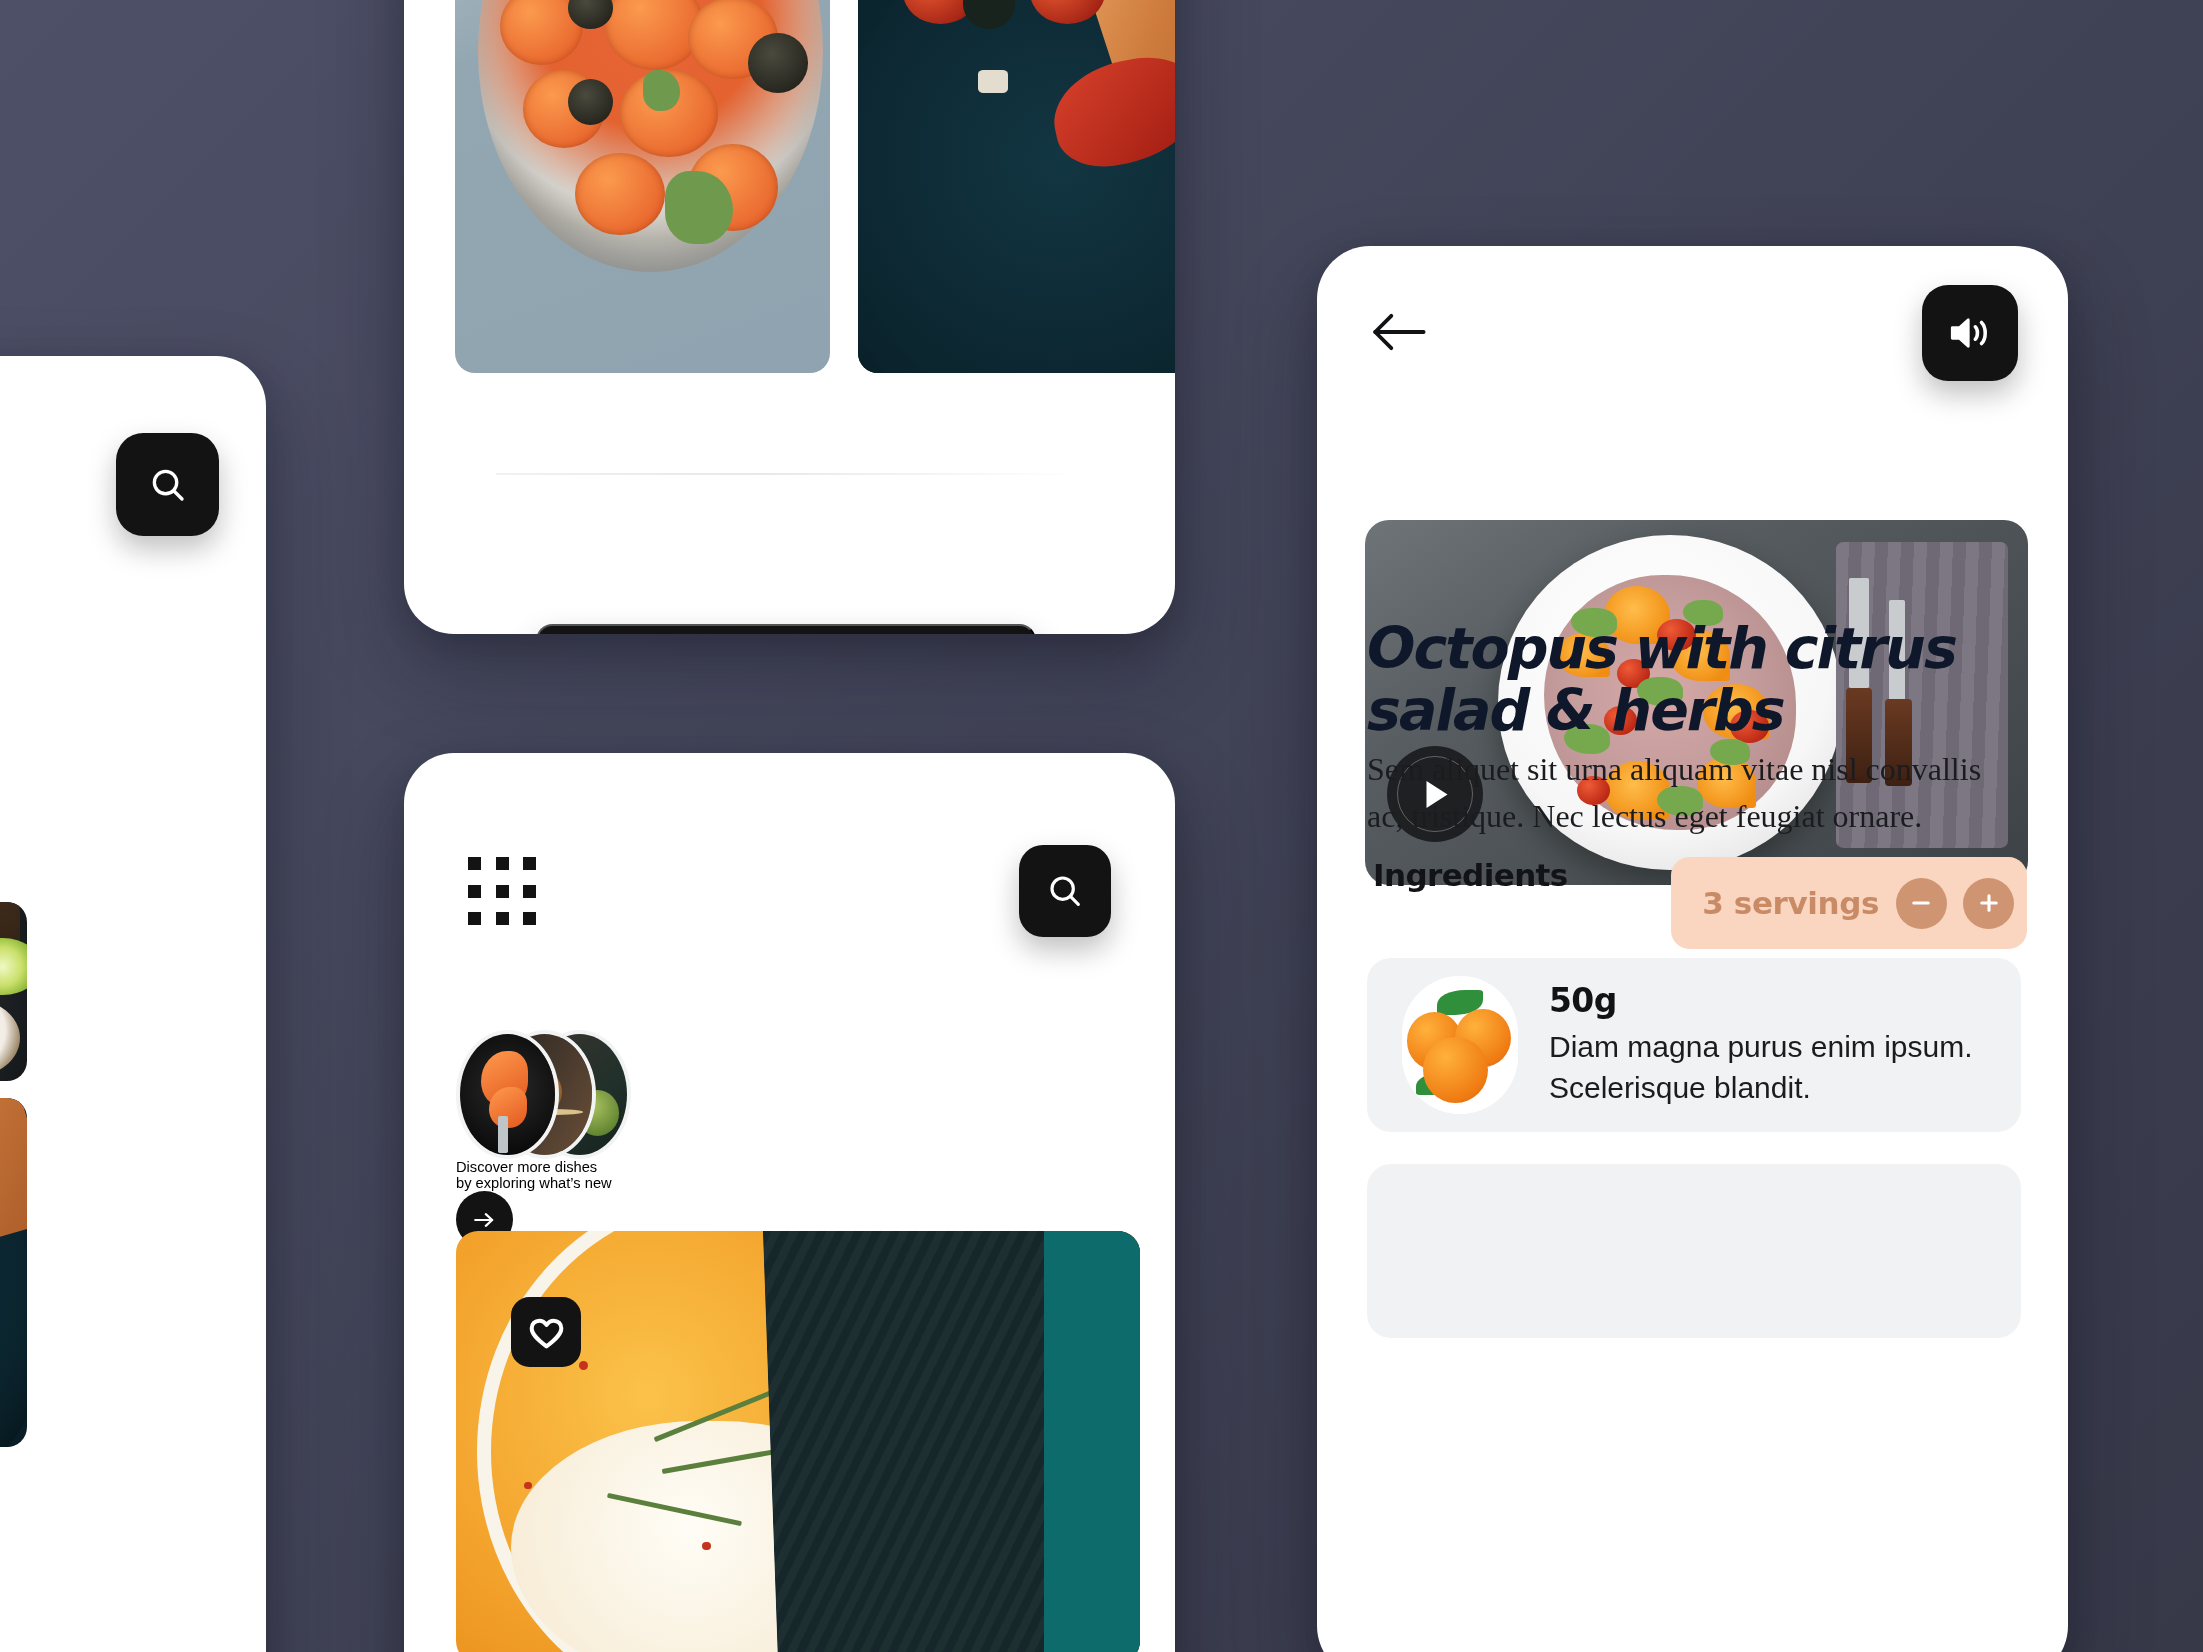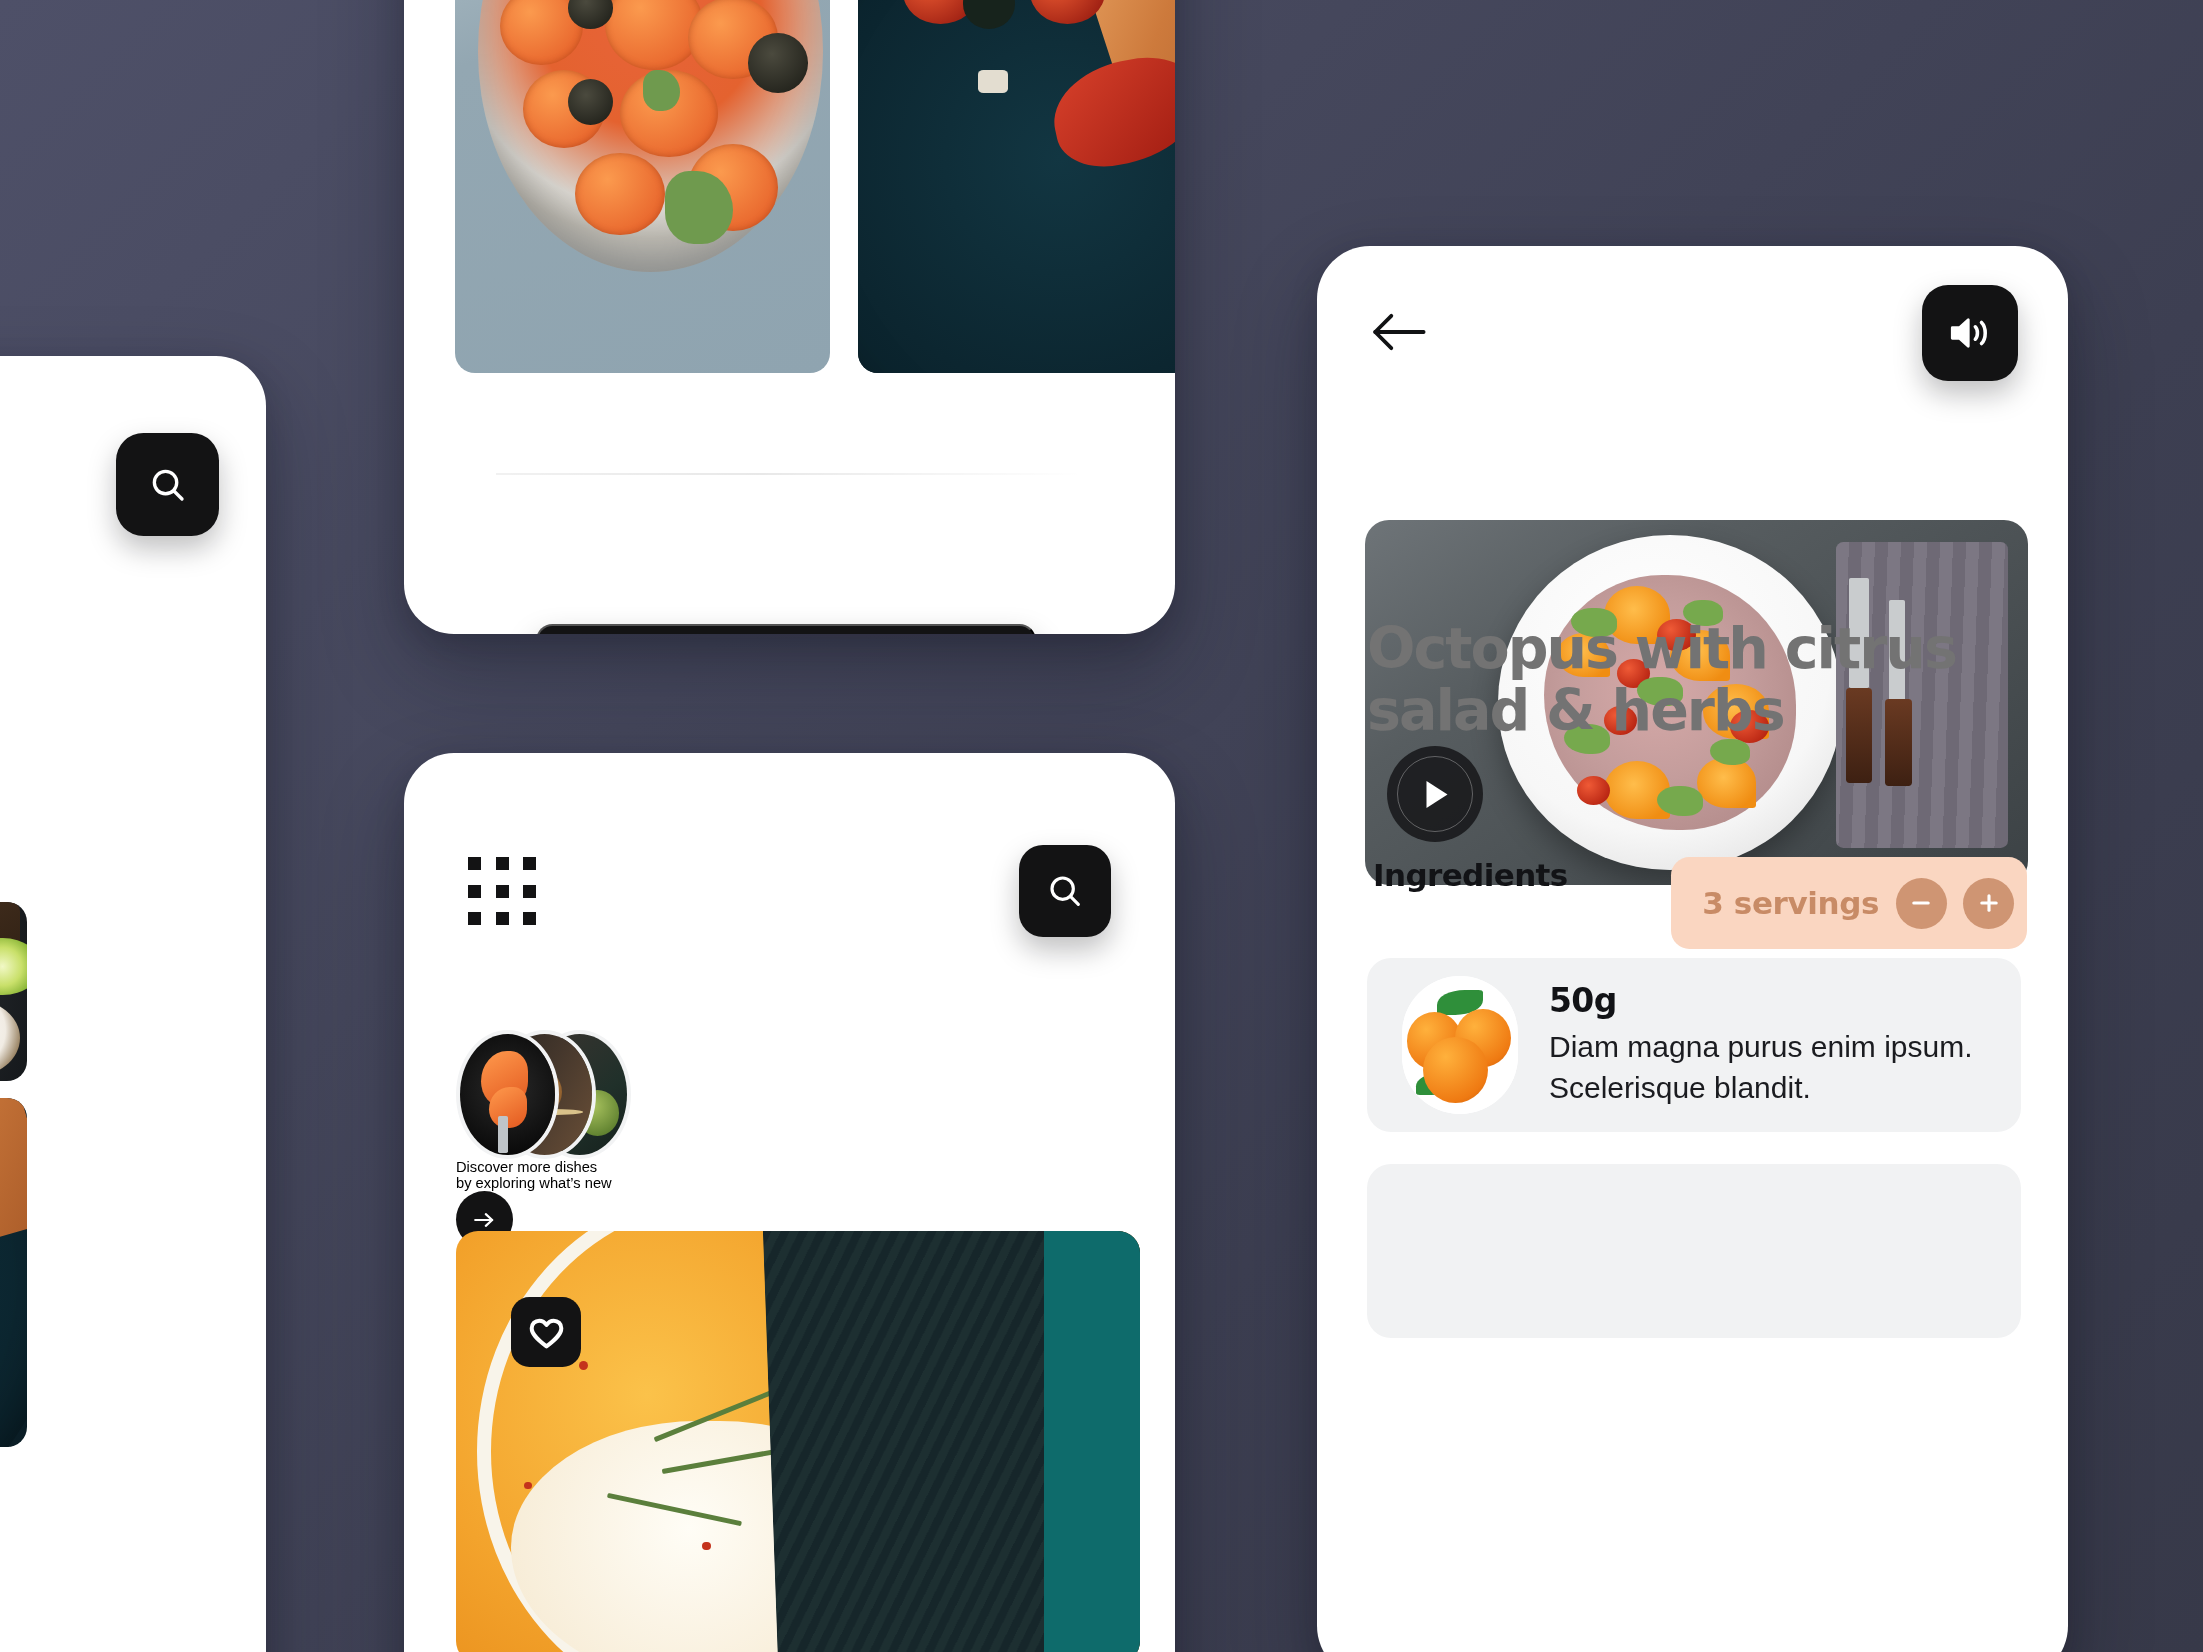--- a/index.html
+++ b/index.html
@@ -56,21 +56,21 @@
   #card-right .topbar {
     position: absolute; left: 0; top: 0; width: 100%; height: 174px;
     display: flex; align-items: center; justify-content: space-between; padding: 0 50px 0 51px;
   }
   #card-right .hero { position: absolute; left: 48px; top: 274px; width: 663px; height: 365px;
     border-radius: 24px; overflow: hidden; }
   #card-right .playbtn { position: absolute; left: 66px; top: 499px; }
   #card-right .title {
     position: absolute; left: 50px; top: 372px; width: 643px;
     font-family: "DejaVu Sans", sans-serif; font-weight: 800; font-size: 57px;
-    line-height: 1.08; letter-spacing: -2px; color: #737373;
+    line-height: 1.08; letter-spacing: -2px; color: #0f172a; font-style: italic;
   }
   #card-right .desc {
     position: absolute; left: 50px; top: 500px; width: 634px;
     font-family: "Liberation Serif", serif; font-size: 32px; line-height: 1.48; color: #1b1c20;
   }
   #card-right .ingrow {
     position: absolute; left: 56px; top: 611px; width: 654px; height: 72px;
     display: flex; align-items: flex-start; justify-content: space-between;
   }
   #card-right .ingrow .h {
@@ -439,20 +439,21 @@
       </div>
       <div class="playcirc playbtn" style="position:absolute;left:22px;top:226px;">
         <svg width="31" height="33" viewBox="0 0 20 22">
           <polygon points="4,2 18,11 4,20" fill="#fff"></polygon>
         </svg>
       </div>
     </div>
 
     <h1 class="title">Octopus with citrus salad &amp; herbs</h1>
 
+    <p class="desc">Sem aliquet sit urna aliquam vitae nisl convallis ac, tristique. Nec lectus eget feugiat ornare.</p>
 
     <div class="ingrow">
       <span class="h">Ingredients</span>
       <div class="stepper">
         <span class="val">3 servings</span>
         <button class="circbtn" style="border:none;cursor:pointer;">
           <svg width="24" height="24" viewBox="0 0 20 20" stroke="#fff" stroke-width="2.6" stroke-linecap="round">
               <line x1="4" y1="10" x2="16" y2="10"></line>
             </svg>
         </button>

